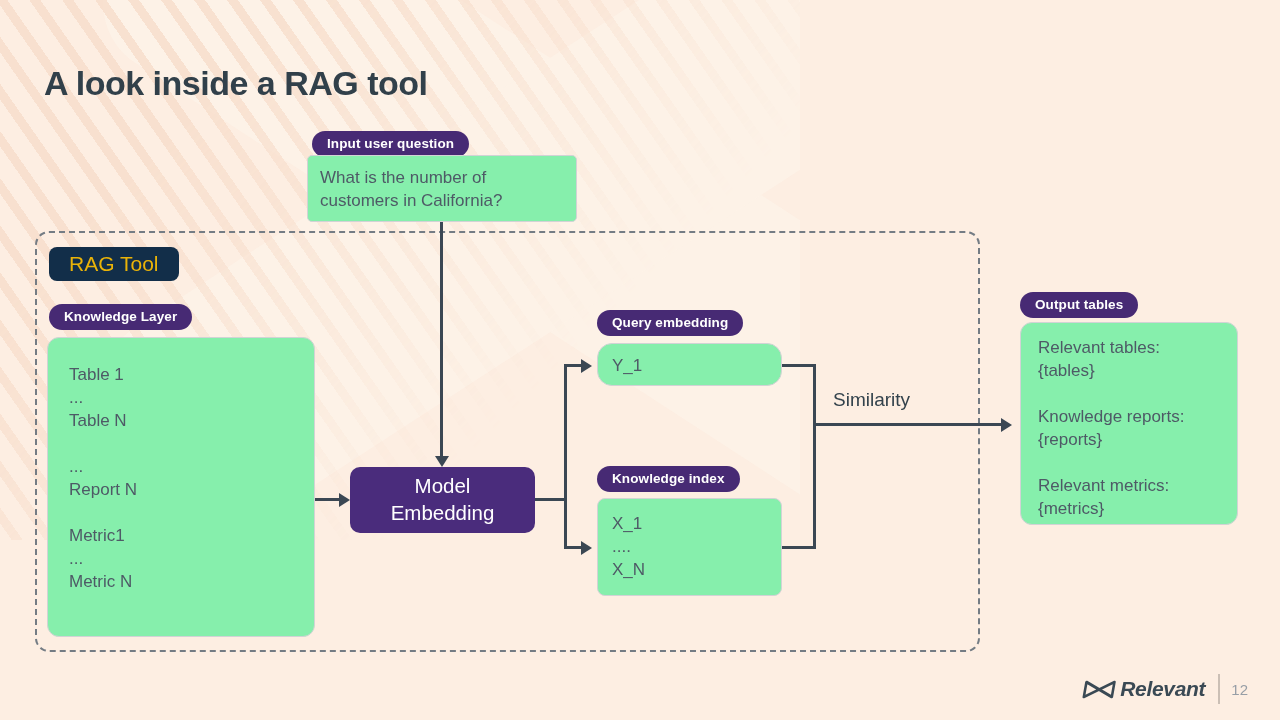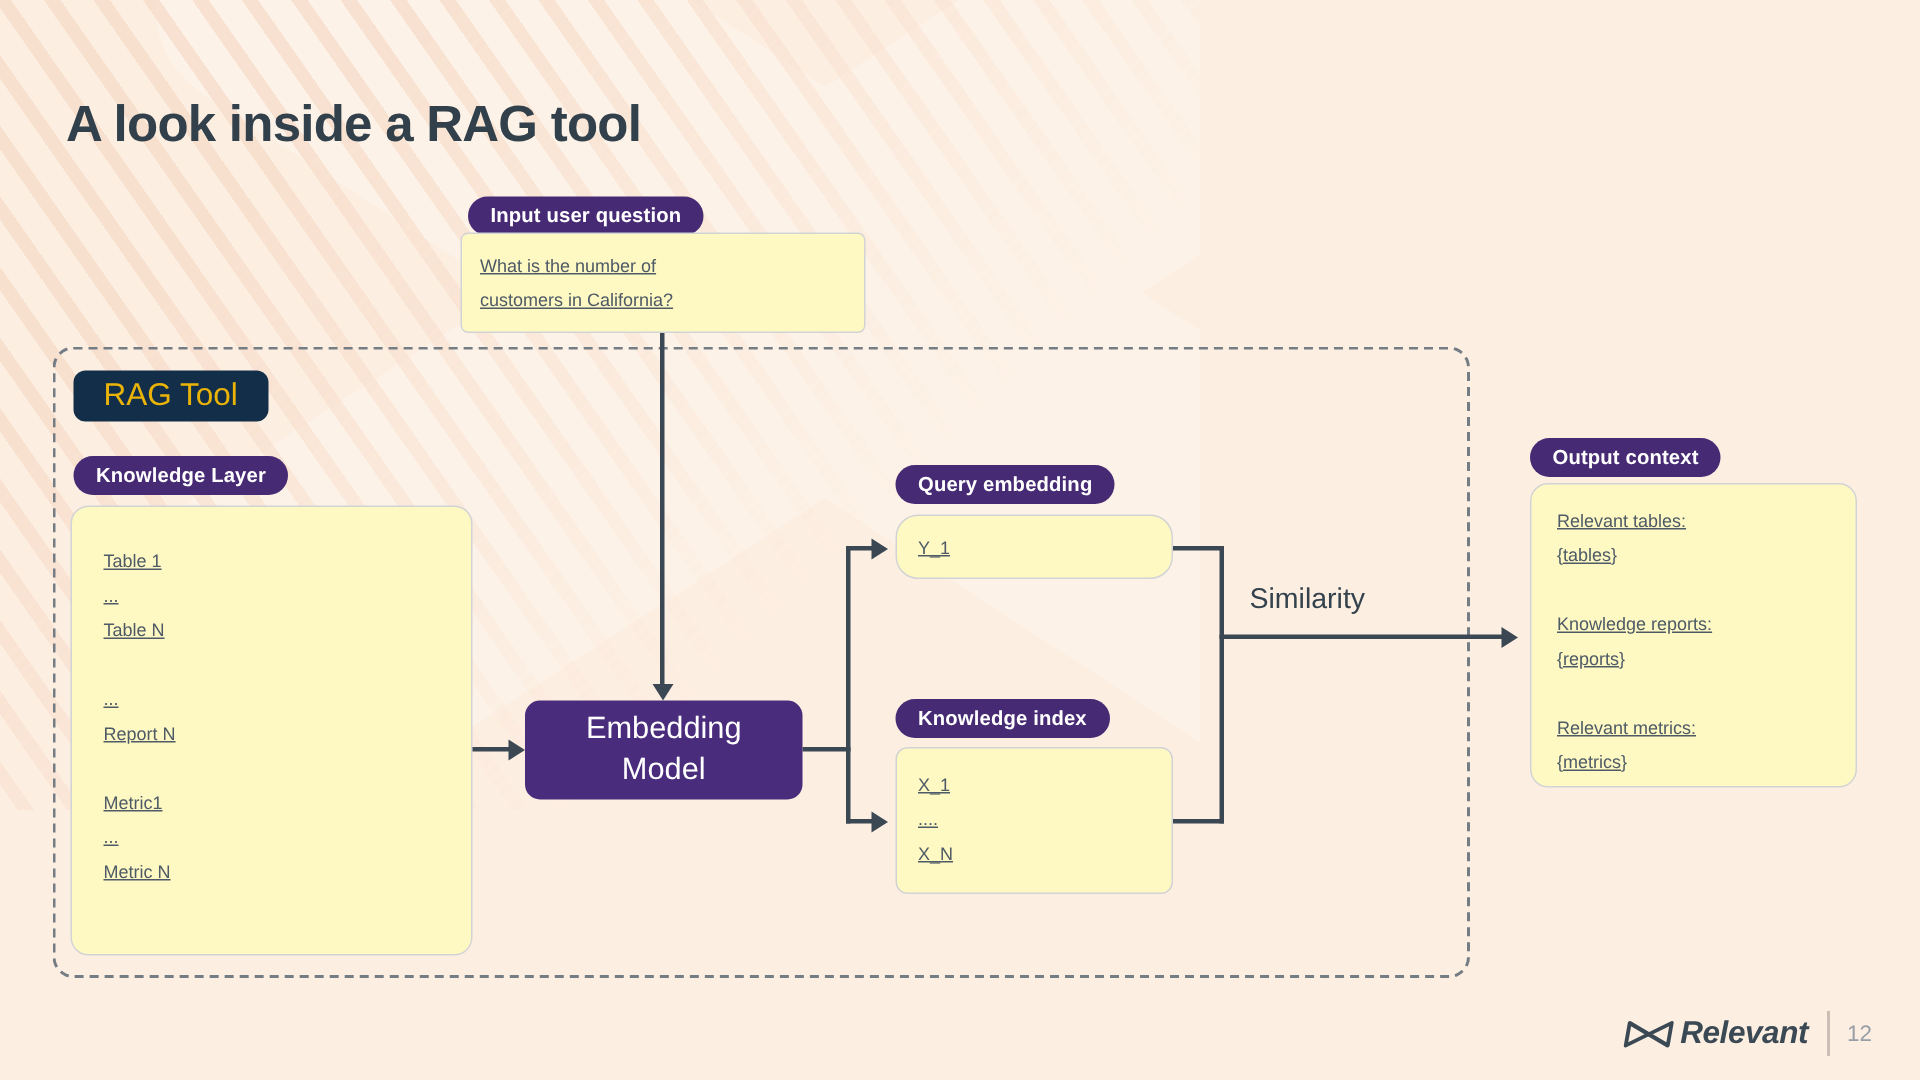--- a/index.html
+++ b/index.html
@@ -23,22 +23,22 @@
     opacity:.75;
     -webkit-mask-image:linear-gradient(135deg,#000 35%,rgba(0,0,0,0) 72%);
     mask-image:linear-gradient(135deg,#000 35%,rgba(0,0,0,0) 72%);}
   .xbar{position:absolute;background:#fdf2e7;border-radius:70px;width:980px;height:230px;left:60px;top:80px;opacity:.92;}
   .xbar.a{transform:rotate(33deg);}
   .xbar.b{transform:rotate(-33deg);}
 
   
   .pill{position:absolute;height:26px;line-height:26px;border-radius:14px;background:var(--badge-purple);
     color:#fff;font-size:13.5px;font-weight:bold;padding:0 15px;white-space:nowrap;letter-spacing:.1px;}
-  .card{position:absolute;background:#fef9c3;border:1.5px solid var(--box-border);box-sizing:border-box;
-    color:var(--body-text);font-size:12px;text-decoration:underline;}
+  .card{position:absolute;background:#86efac;border:1.5px solid var(--box-border);box-sizing:border-box;
+    color:var(--body-text);font-size:17px;}
   .tline{height:23px;line-height:23px;white-space:pre;}
   .h-line,.v-line{position:absolute;background:var(--line);}
   .h-line{height:3px;}
   .v-line{width:3px;}
   .arr-r{position:absolute;width:0;height:0;border-top:7px solid transparent;border-bottom:7px solid transparent;
     border-left:11px solid var(--line);}
   .arr-d{position:absolute;width:0;height:0;border-left:7px solid transparent;border-right:7px solid transparent;
     border-top:11px solid var(--line);}
 
   
@@ -104,39 +104,39 @@
     <div class="tline"></div>
     <div class="tline">...</div>
     <div class="tline">Report N</div>
     <div class="tline"></div>
     <div class="tline">Metric1</div>
     <div class="tline">...</div>
     <div class="tline">Metric N</div>
   </div>
 
   <div class="embedding-box">
+    <div>Model</div>
     <div>Embedding</div>
-    <div>Model</div>
   </div>
 
   <div class="pill qe-badge">Query embedding</div>
   <div class="card y-box">
     <div class="tline">Y_1</div>
   </div>
 
   <div class="pill ki-badge">Knowledge index</div>
   <div class="card x-box">
     <div class="tline">X_1</div>
     <div class="tline">....</div>
     <div class="tline">X_N</div>
   </div>
 
   <div class="similarity">Similarity</div>
 
-  <div class="pill oc-badge">Output context</div>
+  <div class="pill oc-badge">Output tables</div>
   <div class="card output-box">
     <div class="tline">Relevant tables:</div>
     <div class="tline">{tables}</div>
     <div class="tline"></div>
     <div class="tline">Knowledge reports:</div>
     <div class="tline">{reports}</div>
     <div class="tline"></div>
     <div class="tline">Relevant metrics:</div>
     <div class="tline">{metrics}</div>
   </div>

